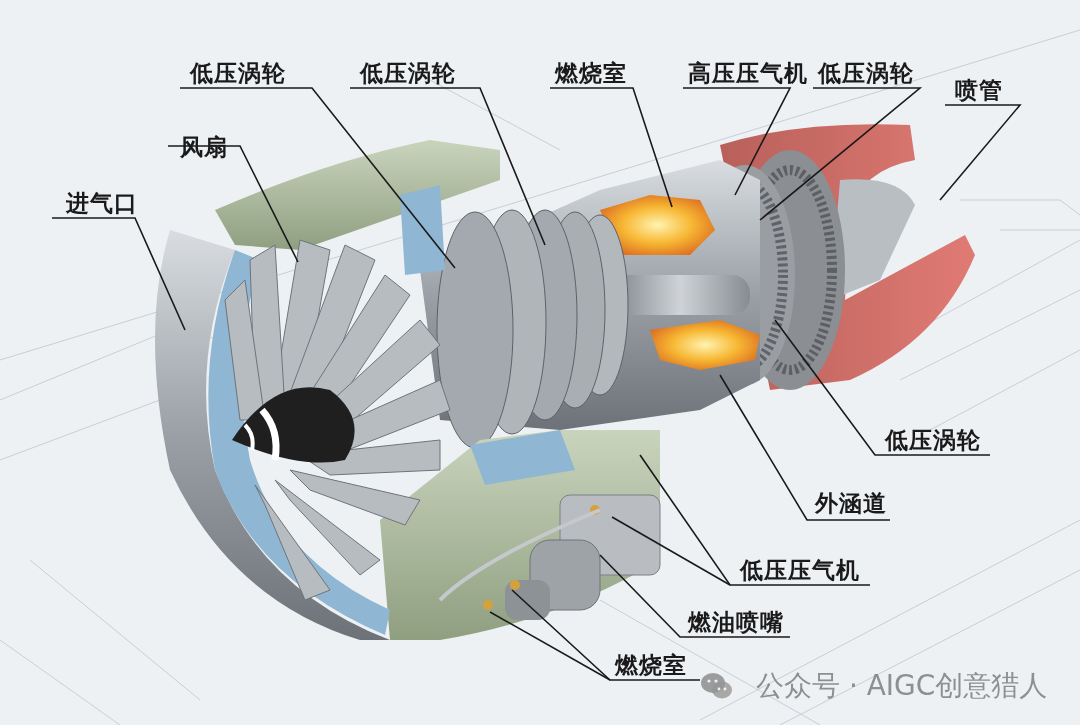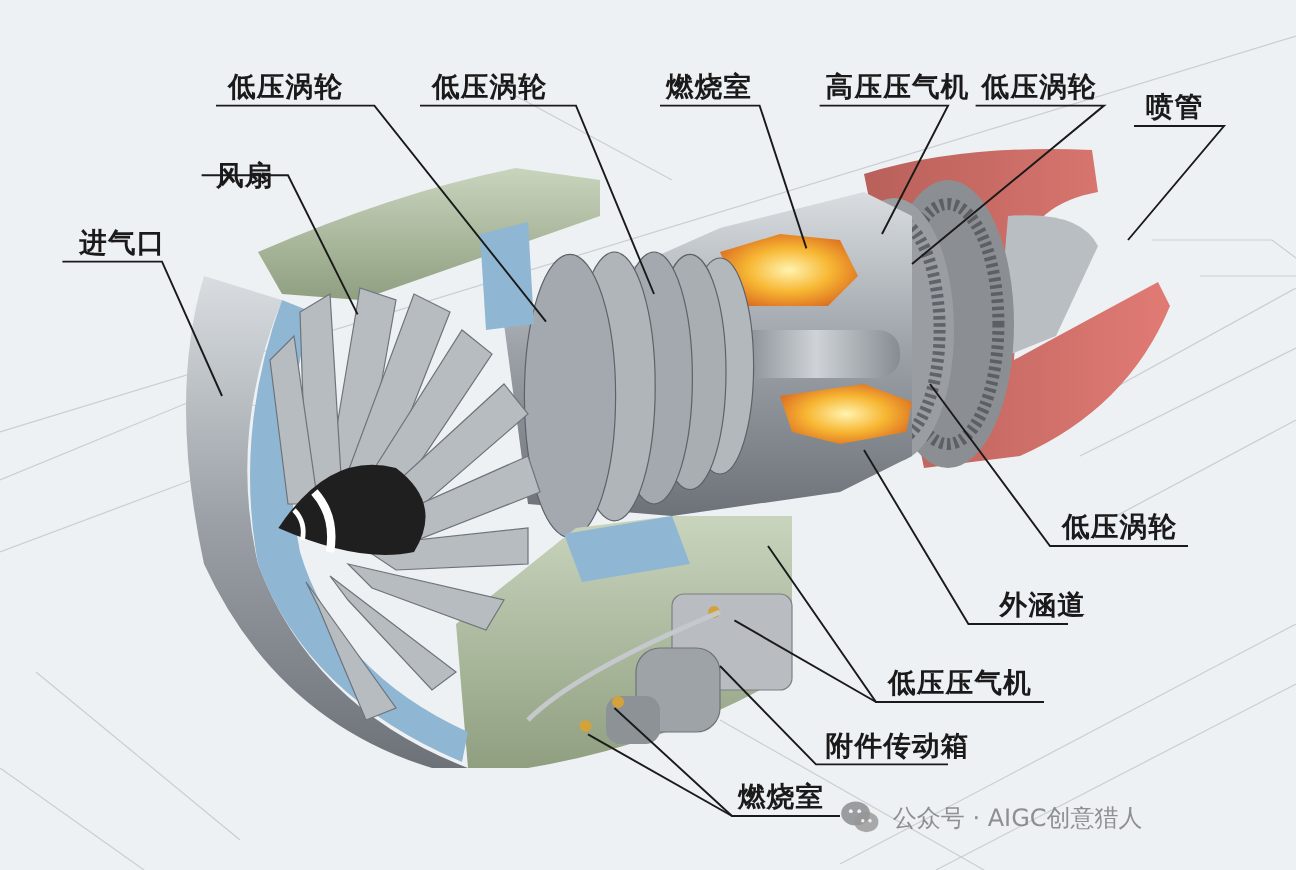--- a/index.html
+++ b/index.html
@@ -11,23 +11,23 @@
   #stage { position:absolute; left:0; top:0; width:1080px; height:725px; }
   .label {
     position:absolute;
     font-family:"DejaVu Sans", sans-serif;
     font-size:23px; font-weight:bold; color:#1a1a1a;
     white-space:nowrap; line-height:1;
     letter-spacing:1px;
   }
   .watermark {
     position:absolute; left:700px; top:667px;
-    display:flex; align-items:center; gap:10px;
+    display:flex; align-items:center; gap:22px;
     color:rgba(110,110,110,0.75);
-    font-family:"DejaVu Sans", sans-serif; font-size:20px;
+    font-family:"DejaVu Sans", sans-serif; font-size:28px;
   }
   .wm-icon { width:34px; height:28px; position:relative; }
 </style>
 </head>
 <body>
 
 <svg id="stage" viewBox="0 0 1080 725" xmlns="http://www.w3.org/2000/svg">
   <defs>
     <linearGradient id="metal" x1="0" y1="0" x2="0" y2="1">
       <stop offset="0" stop-color="#d9dde1"></stop>
@@ -167,23 +167,23 @@
 
 <div class="label" style="left:66px; top:192px;">进气口</div>
 <div class="label" style="left:180px; top:136px;">风扇</div>
 <div class="label" style="left:190px; top:62px;">低压涡轮</div>
 <div class="label" style="left:360px; top:62px;">低压涡轮</div>
 <div class="label" style="left:555px; top:62px;">燃烧室</div>
 <div class="label" style="left:688px; top:62px;">高压压气机</div>
 <div class="label" style="left:818px; top:62px;">低压涡轮</div>
 <div class="label" style="left:955px; top:79px;">喷管</div>
 <div class="label" style="left:885px; top:429px;">低压涡轮</div>
-<div class="label" style="left:833px; top:494px;">外涵道</div>
+<div class="label" style="left:815px; top:494px;font-family:Liberation Mono, monospace;">外涵道</div>
 <div class="label" style="left:740px; top:559px;">低压压气机</div>
-<div class="label" style="left:688px; top:611px;">附件传动箱</div>
+<div class="label" style="left:688px; top:611px;">燃油喷嘴</div>
 <div class="label" style="left:615px; top:654px;">燃烧室</div>
 
 <div class="watermark">
   <div class="wm-icon">
     <svg width="34" height="28" viewBox="0 0 34 28">
       <ellipse cx="13" cy="11" rx="12" ry="10" fill="rgba(120,120,120,0.7)"></ellipse>
       <ellipse cx="22" cy="18" rx="10" ry="8.5" fill="rgba(150,150,150,0.8)"></ellipse>
       <circle cx="9" cy="9" r="1.6" fill="#eef1f4"></circle>
       <circle cx="16" cy="9" r="1.6" fill="#eef1f4"></circle>
       <circle cx="19" cy="17" r="1.4" fill="#eef1f4"></circle>

